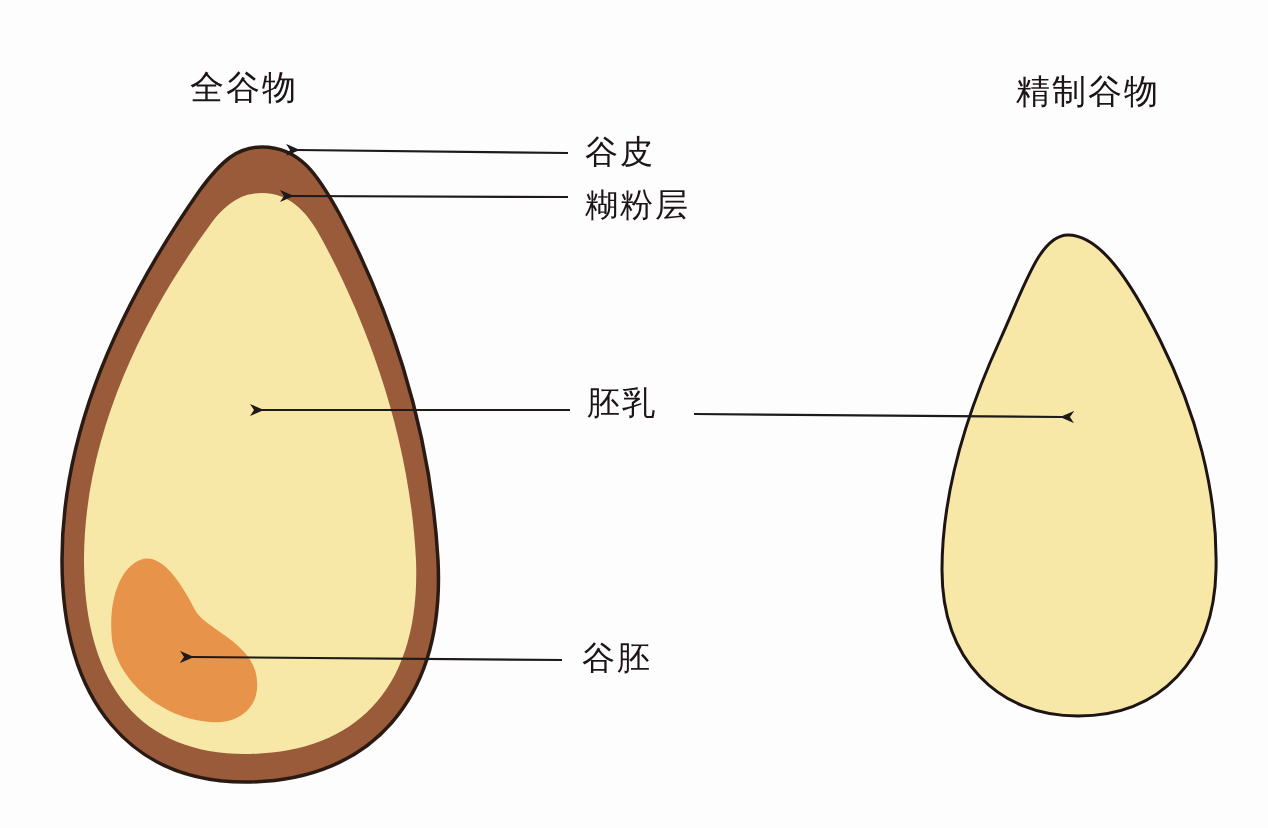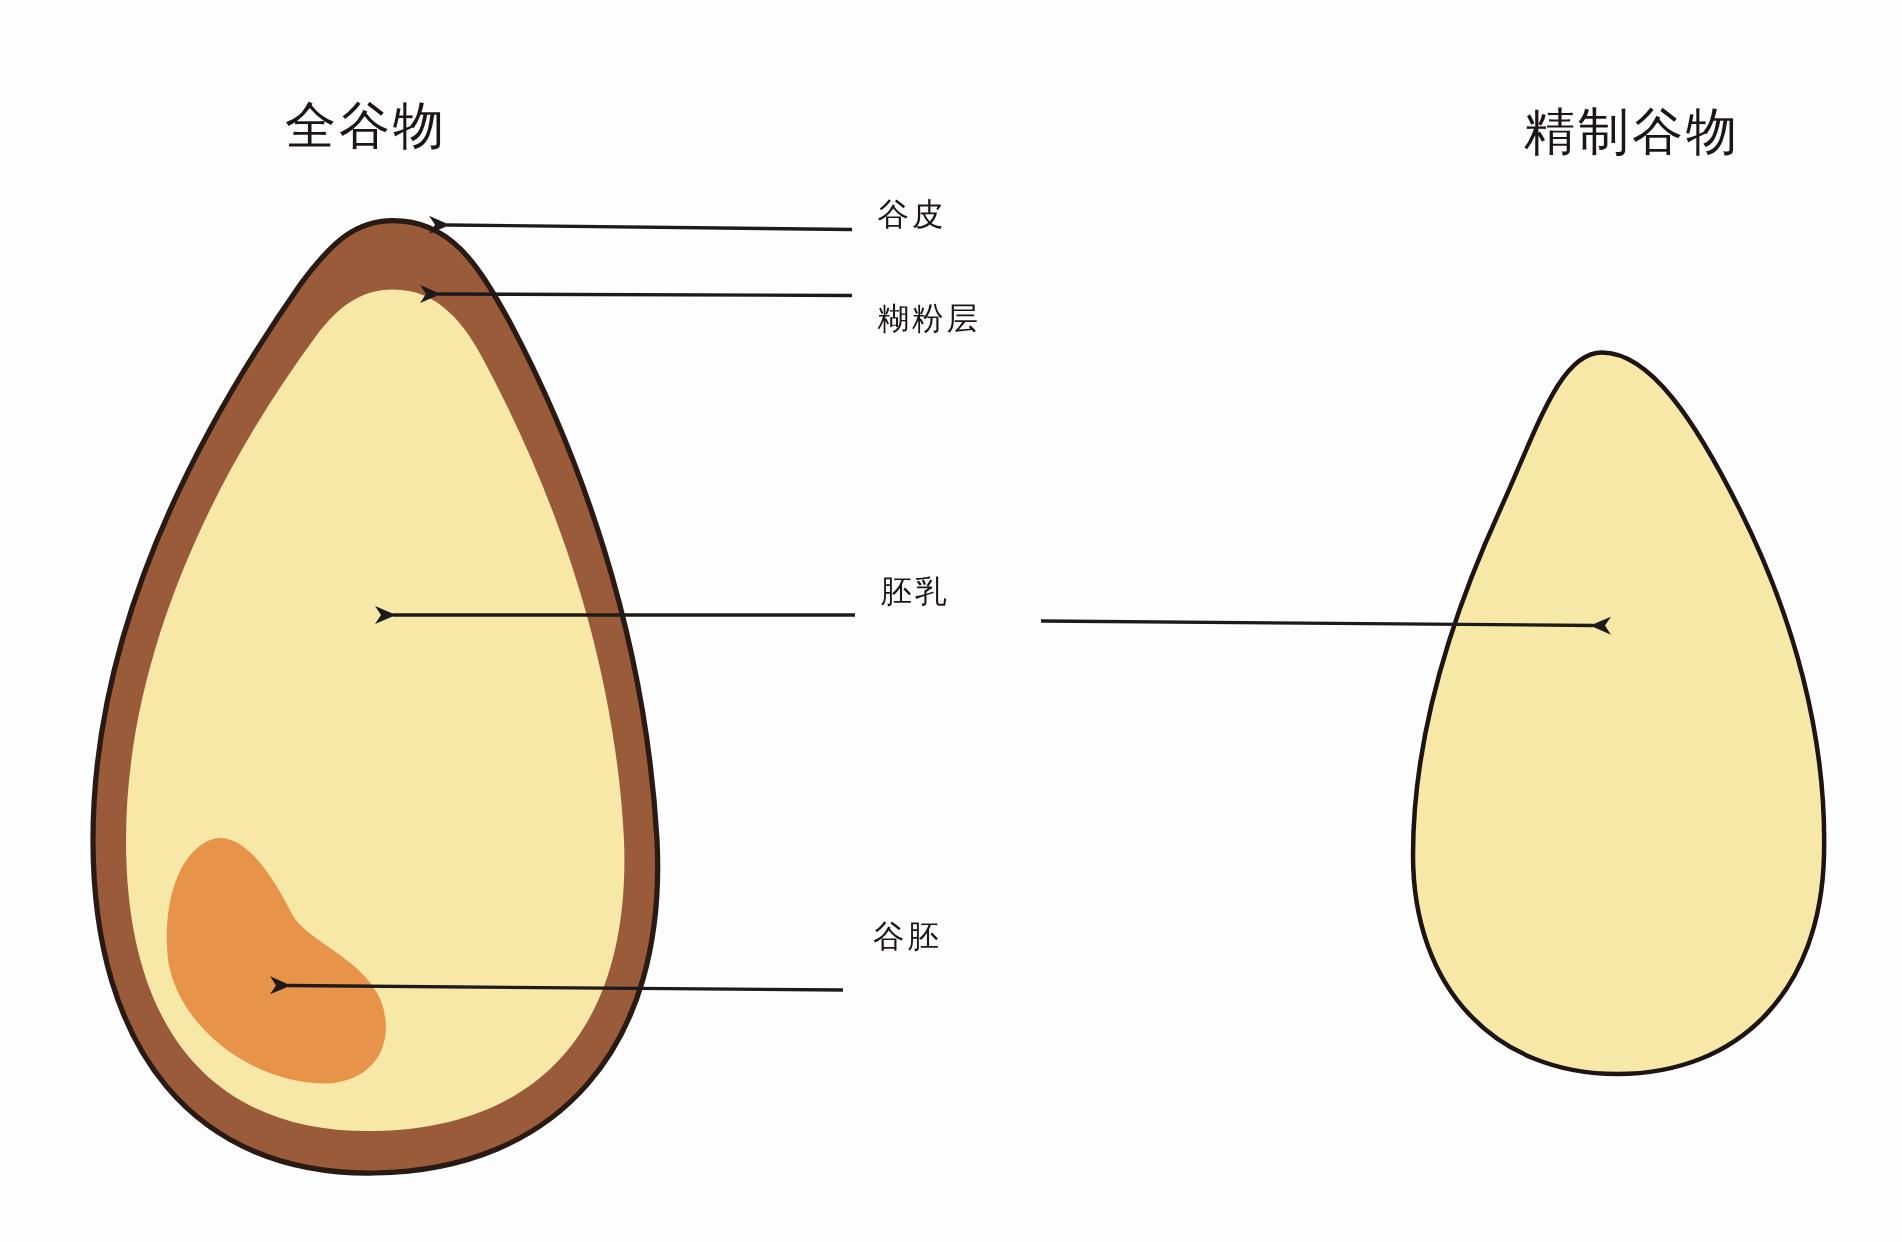--- a/index.html
+++ b/index.html
@@ -17,30 +17,30 @@
     .diagram-svg {
       position: absolute;
       left: 0;
       top: 0;
       width: 1268px;
       height: 828px;
     }
     .label {
       position: absolute;
       color: #1c1418;
-      font-family: Liberation Mono, monospace;
+      font-family: Liberation Sans, sans-serif;
       white-space: nowrap;
       letter-spacing: 2px;
       line-height: 1;
     }
     .title {
       font-size: 34px;
     }
     .part-label {
-      font-size: 21px;
+      font-size: 33px;
     }
   </style>
 </head>
 <body>
 
 <svg class="diagram-svg" viewBox="0 0 1268 828" xmlns="http://www.w3.org/2000/svg">
   <defs>
     <marker id="arrowhead" markerWidth="14" markerHeight="12" refX="2" refY="6" orient="auto-start-reverse" markerUnits="userSpaceOnUse">
       <path d="M14,0 L0,6 L14,12 L10,6 Z" fill="#1e1a1a"></path>
     </marker>
@@ -83,15 +83,15 @@
   <line x1="568" y1="197" x2="292" y2="196" stroke="#1e1a1a" stroke-width="2.2" marker-end="url(#arrowhead)"></line>
   <line x1="570" y1="410" x2="262" y2="410" stroke="#1e1a1a" stroke-width="2.2" marker-end="url(#arrowhead)"></line>
   <line x1="694" y1="414" x2="1062" y2="417" stroke="#1e1a1a" stroke-width="2.2" marker-end="url(#arrowhead)"></line>
   <line x1="562" y1="660" x2="192" y2="657" stroke="#1e1a1a" stroke-width="2.2" marker-end="url(#arrowhead)"></line>
 </svg>
 
 <div class="label title" style="left:190px; top:70px;">全谷物</div>
 <div class="label title" style="left:1016px; top:74px;">精制谷物</div>
 
 <div class="label part-label" style="left:585px; top:135px;">谷皮</div>
-<div class="label part-label" style="left:585px; top:188px;margin-top:16px;">糊粉层</div>
+<div class="label part-label" style="left:585px; top:188px;">糊粉层</div>
 <div class="label part-label" style="left:587px; top:386px;">胚乳</div>
-<div class="label part-label" style="left:582px; top:616px;">谷胚</div>
+<div class="label part-label" style="left:582px; top:641px;">谷胚</div>
 
 </body></html>

